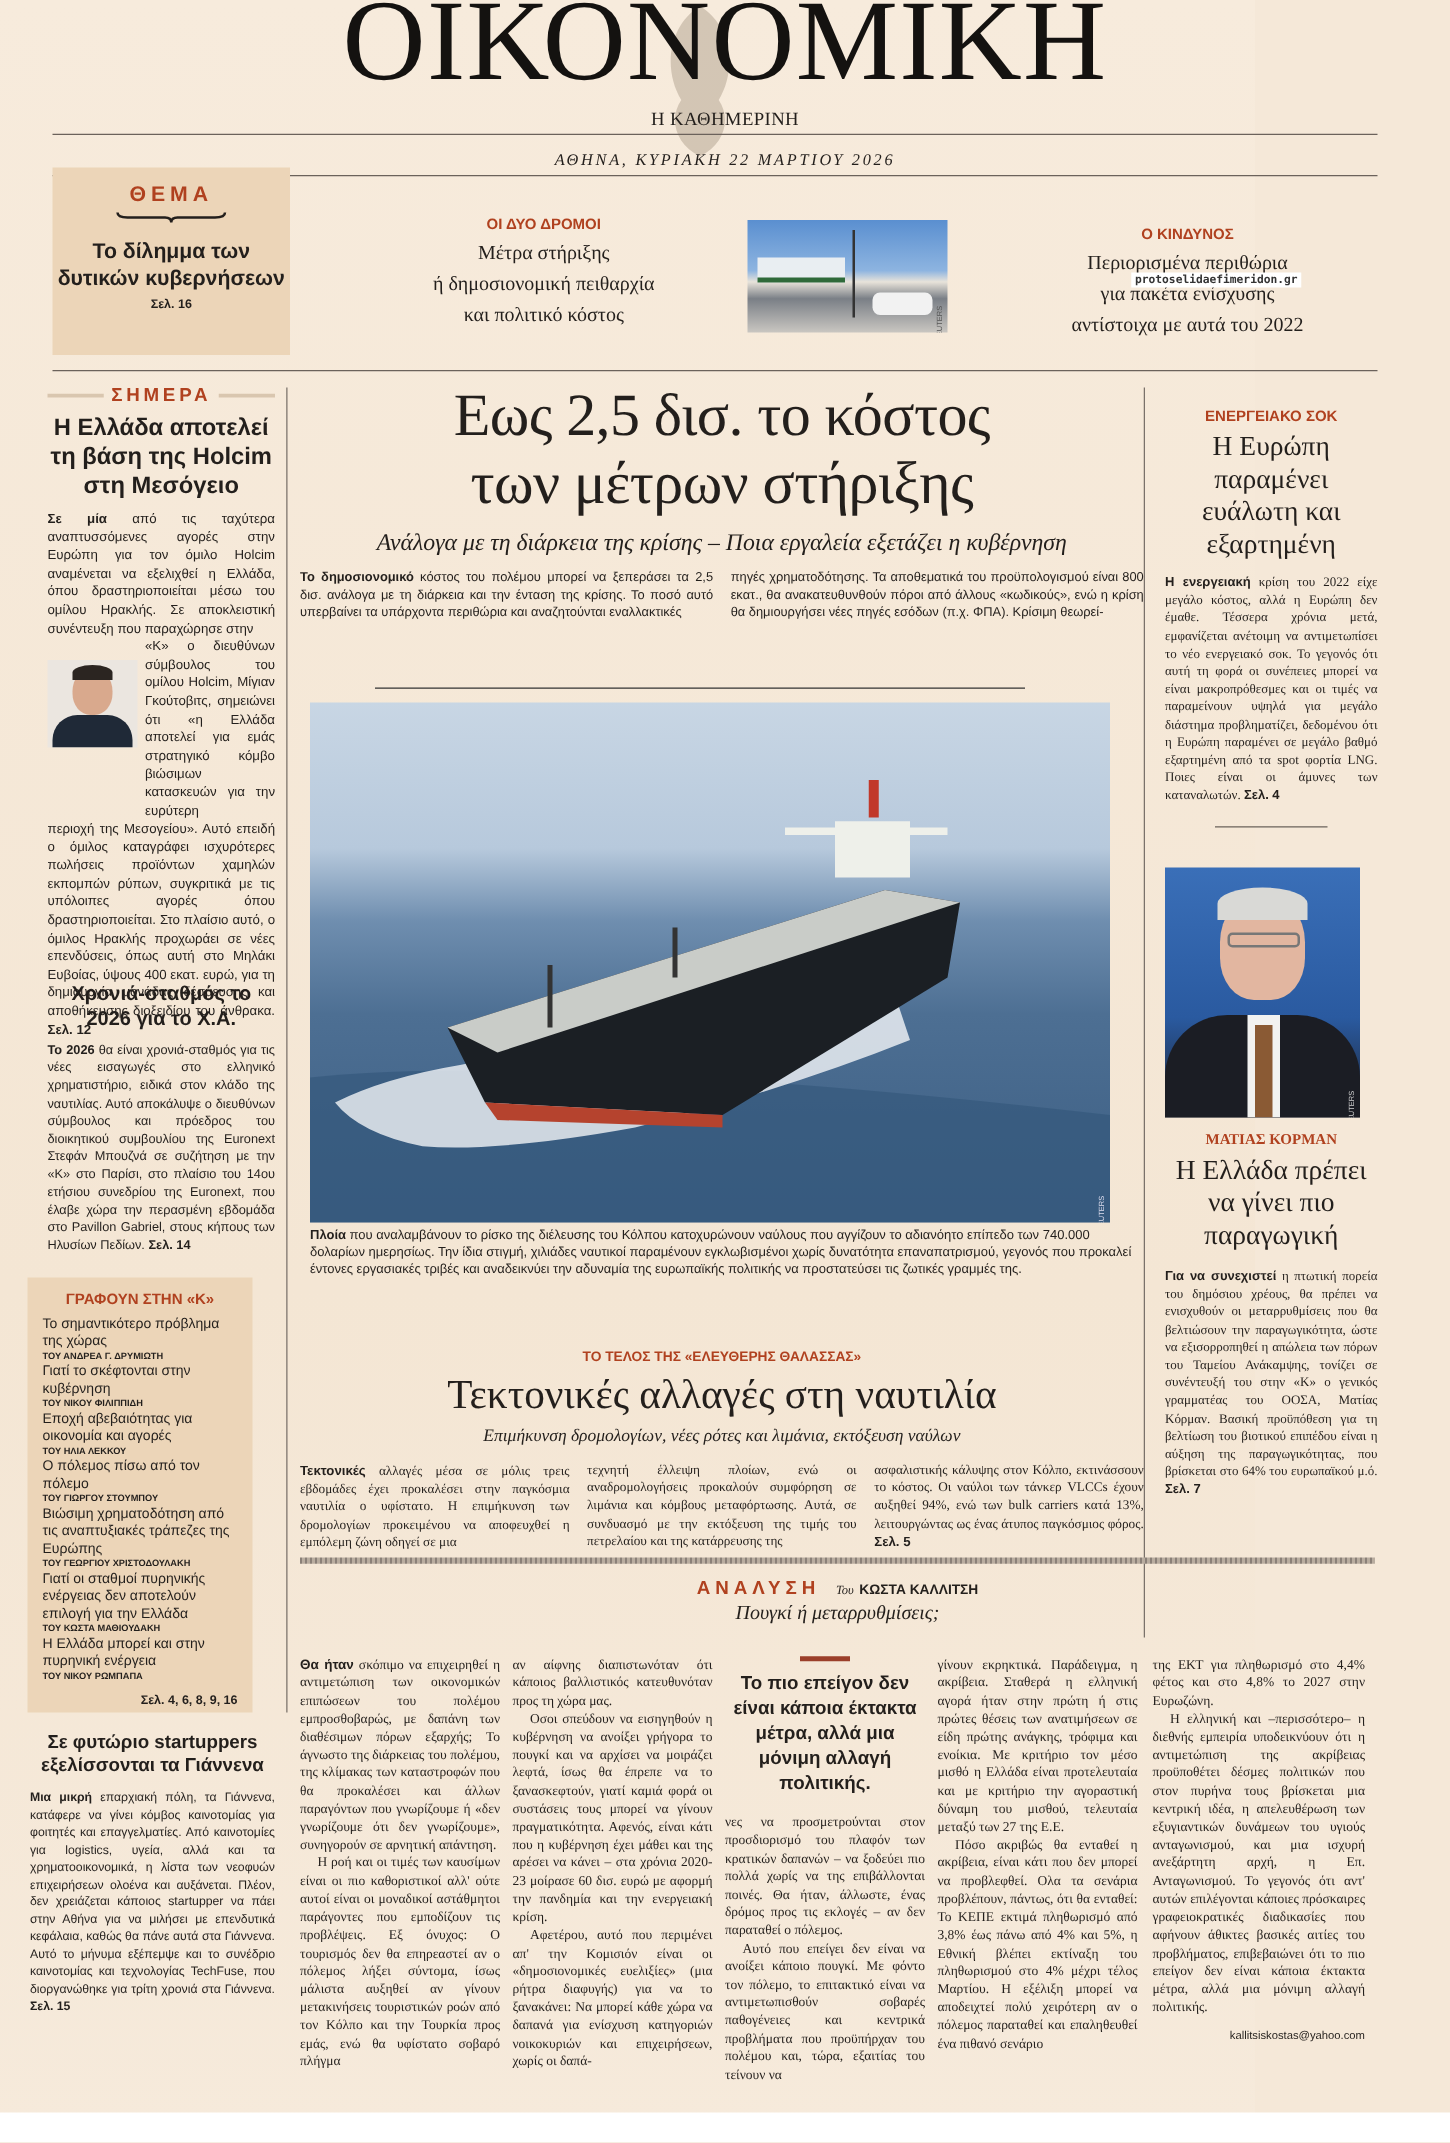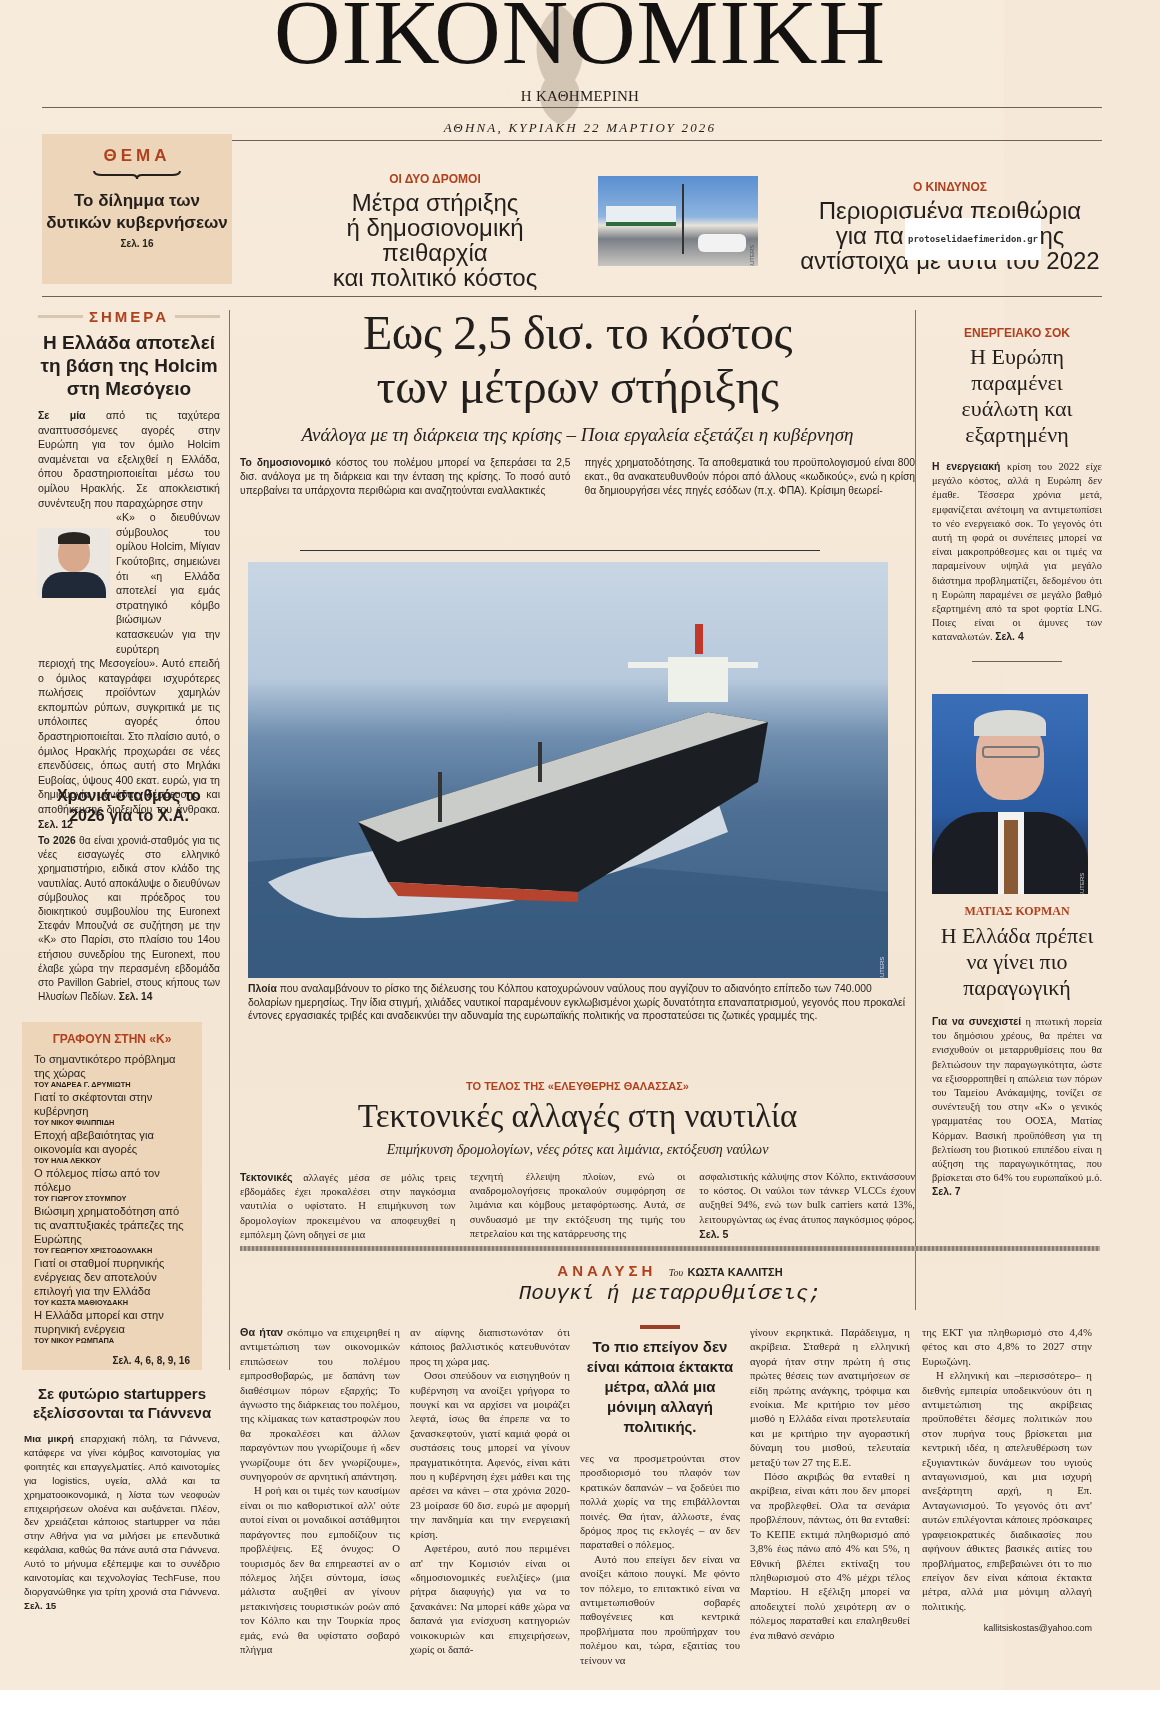--- a/index.html
+++ b/index.html
@@ -29,21 +29,21 @@
 
   
   .thema { left: 42px; top: 134px; width: 190px; height: 150px; background: #ecd5b8; text-align: center; }
   .thema-kicker { font-size: 17px; letter-spacing: 4px; margin-top: 12px; }
   .thema-brace { margin: 2px auto 0; width: 90px; height: 10px; }
   .thema-title { font-weight: bold; font-size: 17px; line-height: 22px; margin-top: 6px; }
   .thema-sel { font-weight: bold; font-size: 10px; margin-top: 4px; }
 
   .top-story { text-align: center; }
   .top-story .kicker { font-size: 12px; margin-bottom: 4px; }
-  .top-story .hl { font-family: Liberation Sans, sans-serif; font-size: 24px; line-height: 25px; }
+  .top-story .hl { font-family: Liberation Serif, serif; font-size: 16px; line-height: 25px; }
 
   .photo { background: #9aa3ad; overflow: hidden; }
   .credit { position: absolute; right: -9px; bottom: 4px; font-size: 6px; transform: rotate(-90deg); color: #555; }
 
   
   .section-label { font-size: 15px; letter-spacing: 3px; text-align: center; }
   .side-hl { font-weight: bold; font-size: 19px; line-height: 23px; text-align: center; }
   .side-hl2 { font-weight: bold; font-size: 16px; line-height: 20px; text-align: center; }
 
   
@@ -58,26 +58,26 @@
   .right-hl { font-family: "Liberation Serif", serif; font-size: 22px; line-height: 26px; text-align: center; }
 
   .grafoun { left: 22px; top: 1022px; width: 180px; height: 348px; background: #ecd5b8; padding: 10px 12px; }
   .grafoun .g-title { font-size: 12px; text-align: center; margin-bottom: 6px; }
   .g-item .g-t { font-size: 11.2px; line-height: 14px; }
   .g-item .g-a { font-size: 7.4px; font-weight: bold; text-transform: uppercase; margin-bottom: 1px; }
   .g-sel { text-align: right; font-weight: bold; font-size: 10px; margin-top: 10px; }
 
   .analysis-kicker { font-size: 15px; letter-spacing: 4px; }
   .analysis-by { font-size: 10px; font-style: italic; }
-  .analysis-hl { font-family: Liberation Mono, monospace; font-style: italic; font-size: 21px; }
+  .analysis-hl { font-family: Liberation Serif, serif; font-style: italic; font-size: 16px; }
   .analysis-body { font-family: "Liberation Serif", serif; font-size: 10.8px; line-height: 14.4px; text-align: justify; }
   .analysis-body p { text-indent: 14px; }
   .analysis-body p:first-child { text-indent: 0; }
   .pullquote { font-weight: bold; font-size: 15px; line-height: 20px; text-align: center; }
-  .watermark { left: 905px; top: 218px; background: #ffffff; color: #333; font-family: "DejaVu Sans Mono", monospace; font-size: 9px; padding: 16px 3px; font-weight: bold; }
+  .watermark { left: 905px; top: 218px; background: #ffffff; color: #333; font-family: "DejaVu Sans Mono", monospace; font-size: 9px; padding: 1px 3px; font-weight: bold; }
 </style>
 </head>
 <body>
 
 <div class="page">
 
   <svg class="abs emblem" viewBox="0 0 110 130">
     <path d="M55 5 C30 20 25 55 40 80 C30 95 35 115 55 125 C75 115 80 95 70 80 C85 55 80 20 55 5 Z" fill="#6d5a45"></path>
   </svg>
   <div class="abs masthead-title">ΟΙΚΟΝΟΜΙΚΗ</div>

